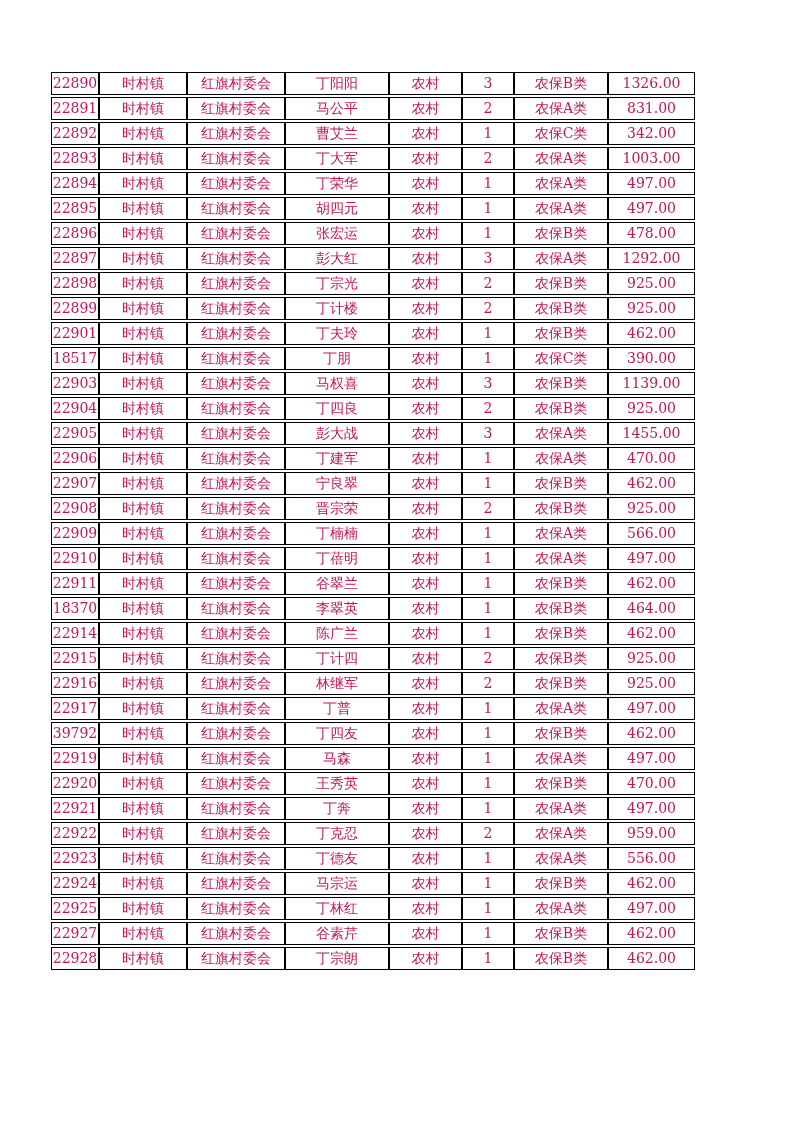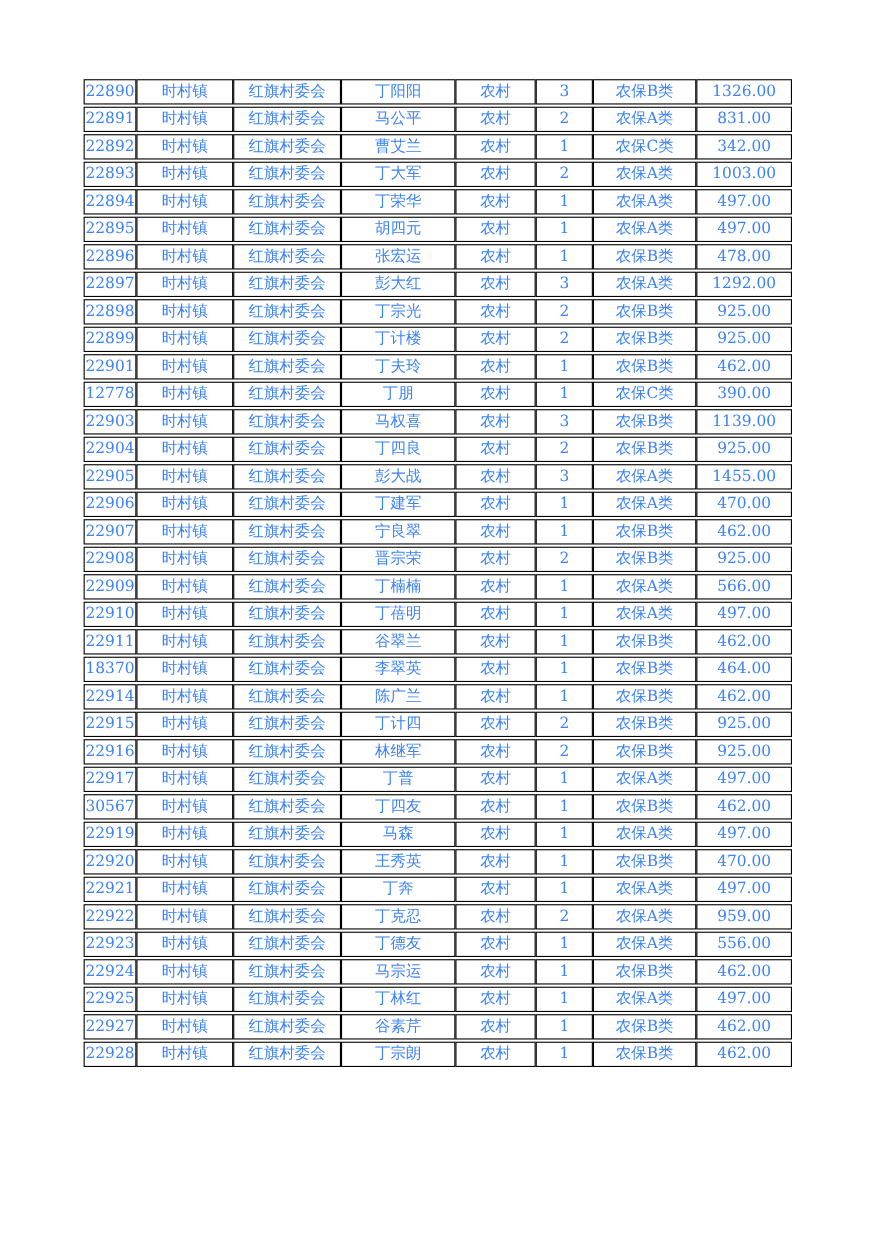--- a/index.html
+++ b/index.html
@@ -6,28 +6,28 @@
   body {
     width: 793px;
     height: 1122px;
     background: #ffffff;
     position: relative;
     font-family: "DejaVu Serif", "Liberation Serif", serif;
     color: #000000;
   }
   .data-table {
     position: absolute;
-    left: 76px;
+    left: 51px;
     top: 70px;
     width: 644px;
     table-layout: fixed;
     border-collapse: separate;
     border-spacing: 0 2px;
     font-size: 14px;
-    color: #3b82f6;
+    color: #be185d;
   }
   .data-table td {
     box-sizing: content-box;
     border: 1px solid #000000;
     height: 21px;
     line-height: 21px;
     padding: 0;
     text-align: center;
     vertical-align: middle;
     white-space: nowrap;
@@ -153,21 +153,21 @@
         <td>22901</td>
         <td>时村镇</td>
         <td>红旗村委会</td>
         <td>丁夫玲</td>
         <td>农村</td>
         <td>1</td>
         <td>农保B类</td>
         <td>462.00</td>
       </tr>
       <tr>
-        <td>12778</td>
+        <td>18517</td>
         <td>时村镇</td>
         <td>红旗村委会</td>
         <td>丁朋</td>
         <td>农村</td>
         <td>1</td>
         <td>农保C类</td>
         <td>390.00</td>
       </tr>
       <tr>
         <td>22903</td>
@@ -303,21 +303,21 @@
         <td>22917</td>
         <td>时村镇</td>
         <td>红旗村委会</td>
         <td>丁普</td>
         <td>农村</td>
         <td>1</td>
         <td>农保A类</td>
         <td>497.00</td>
       </tr>
       <tr>
-        <td>30567</td>
+        <td>39792</td>
         <td>时村镇</td>
         <td>红旗村委会</td>
         <td>丁四友</td>
         <td>农村</td>
         <td>1</td>
         <td>农保B类</td>
         <td>462.00</td>
       </tr>
       <tr>
         <td>22919</td>

